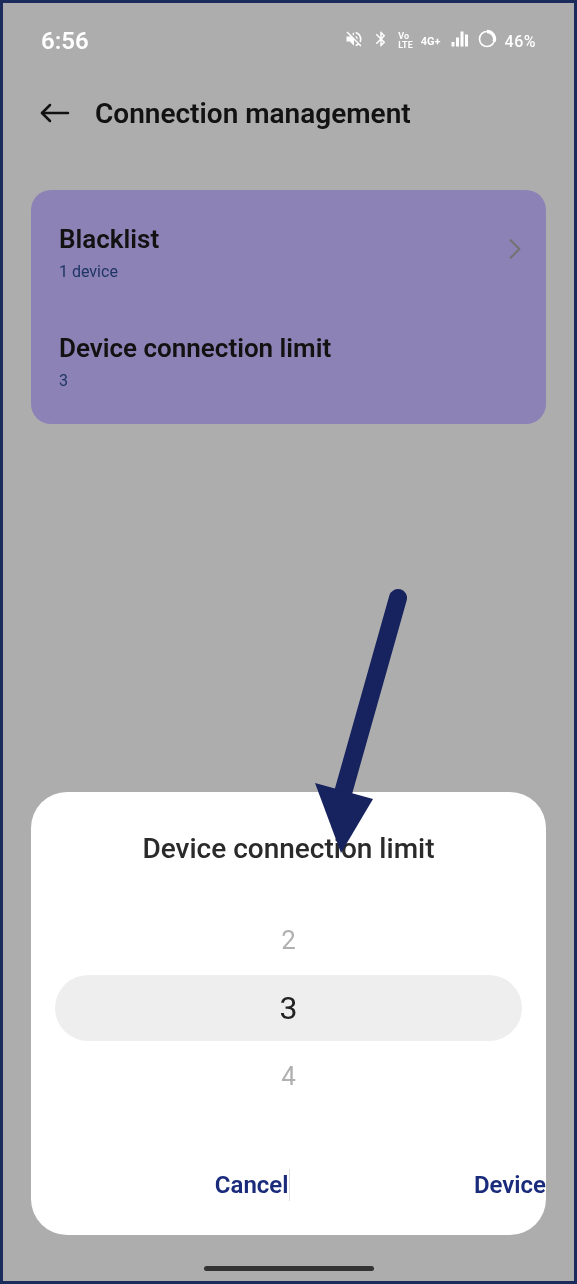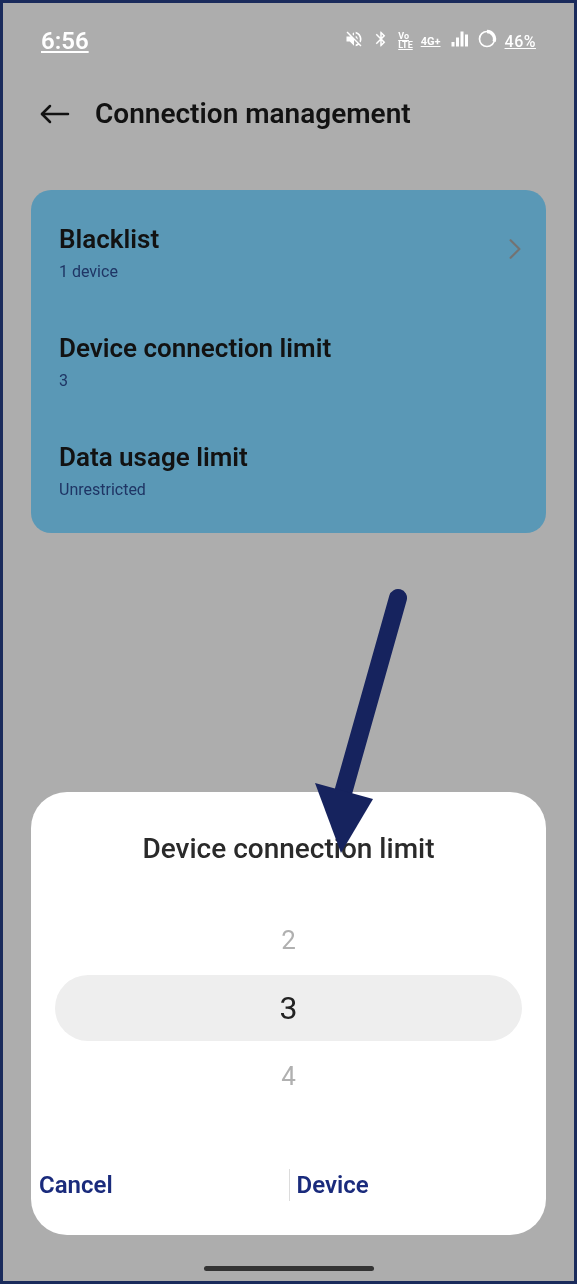--- a/index.html
+++ b/index.html
@@ -30,57 +30,55 @@
     .status-bar {
       display: flex;
       justify-content: space-between;
       align-items: center;
       padding: 24px 38px 10px;
       color: #fff;
       font-size: 22px;
       font-weight: 500;
       position: relative;
       z-index: 6;
-      text-decoration: underline;
     }
     .status-left {
       font-size: 24px;
       font-weight: 600;
     }
     .status-right {
       display: flex;
       align-items: center;
       gap: 8px;
       font-size: 20px;
     }
     .status-text {
       font-size: 16px;
       letter-spacing: 0.5px;
     }
     .header {
       display: flex;
-      align-items: center;
       gap: 24px;
       padding: 32px 36px 20px;
     }
     .back-icon {
       width: 32px;
       height: 32px;
       display: flex;
       align-items: center;
       justify-content: center;
     }
     .header-title {
       font-size: 28px;
       font-weight: 600;
       color: #1a1a1a;
     }
     .card {
       margin: 40px 28px 0;
-      background: #7dd3fc;
+      background: #c4b5fd;
       border-radius: 20px;
       padding: 8px 0;
     }
     .list-item {
       padding: 26px 28px;
       position: relative;
     }
     .list-title {
       font-size: 26px;
       font-weight: 600;
@@ -138,25 +136,25 @@
       font-weight: 400;
       margin: 6px 0;
     }
     .dialog-buttons {
       display: flex;
       margin-top: 48px;
       position: relative;
     }
     .dialog-button {
       flex: 1;
-      text-align: left;
+      text-align: right;
       font-size: 24px;
       font-weight: 600;
       color: #1a2b7c;
-      padding: 18px 8px;
+      padding: 18px 0;
     }
     .dialog-divider {
       position: absolute;
       left: 50%;
       top: 16px;
       bottom: 16px;
       width: 1px;
       background: #dcdcdc;
     }
     .home-indicator {
@@ -222,24 +220,20 @@
       <div class="chevron">
         <svg width="14" height="22" viewBox="0 0 12 20" fill="none" stroke="#a0a0a0" stroke-width="2" stroke-linecap="round" stroke-linejoin="round">
             <polyline points="2 2 10 10 2 18"></polyline>
           </svg>
       </div>
     </div>
     <div class="list-item">
       <div class="list-title">Device connection limit</div>
       <div class="list-subtitle">3</div>
     </div>
-    <div class="list-item">
-      <div class="list-title">Data usage limit</div>
-      <div class="list-subtitle">Unrestricted</div>
-    </div>
   </div>
 
   <div class="scrim"></div>
 
   <div class="arrow-annotation">
     <svg width="110" height="280" viewBox="0 0 110 280">
       <line x1="85" y1="15" x2="30" y2="210" stroke="#16235e" stroke-width="18" stroke-linecap="round"></line>
       <polygon points="28,270 2,200 60,216" fill="#16235e"></polygon>
     </svg>
   </div>

